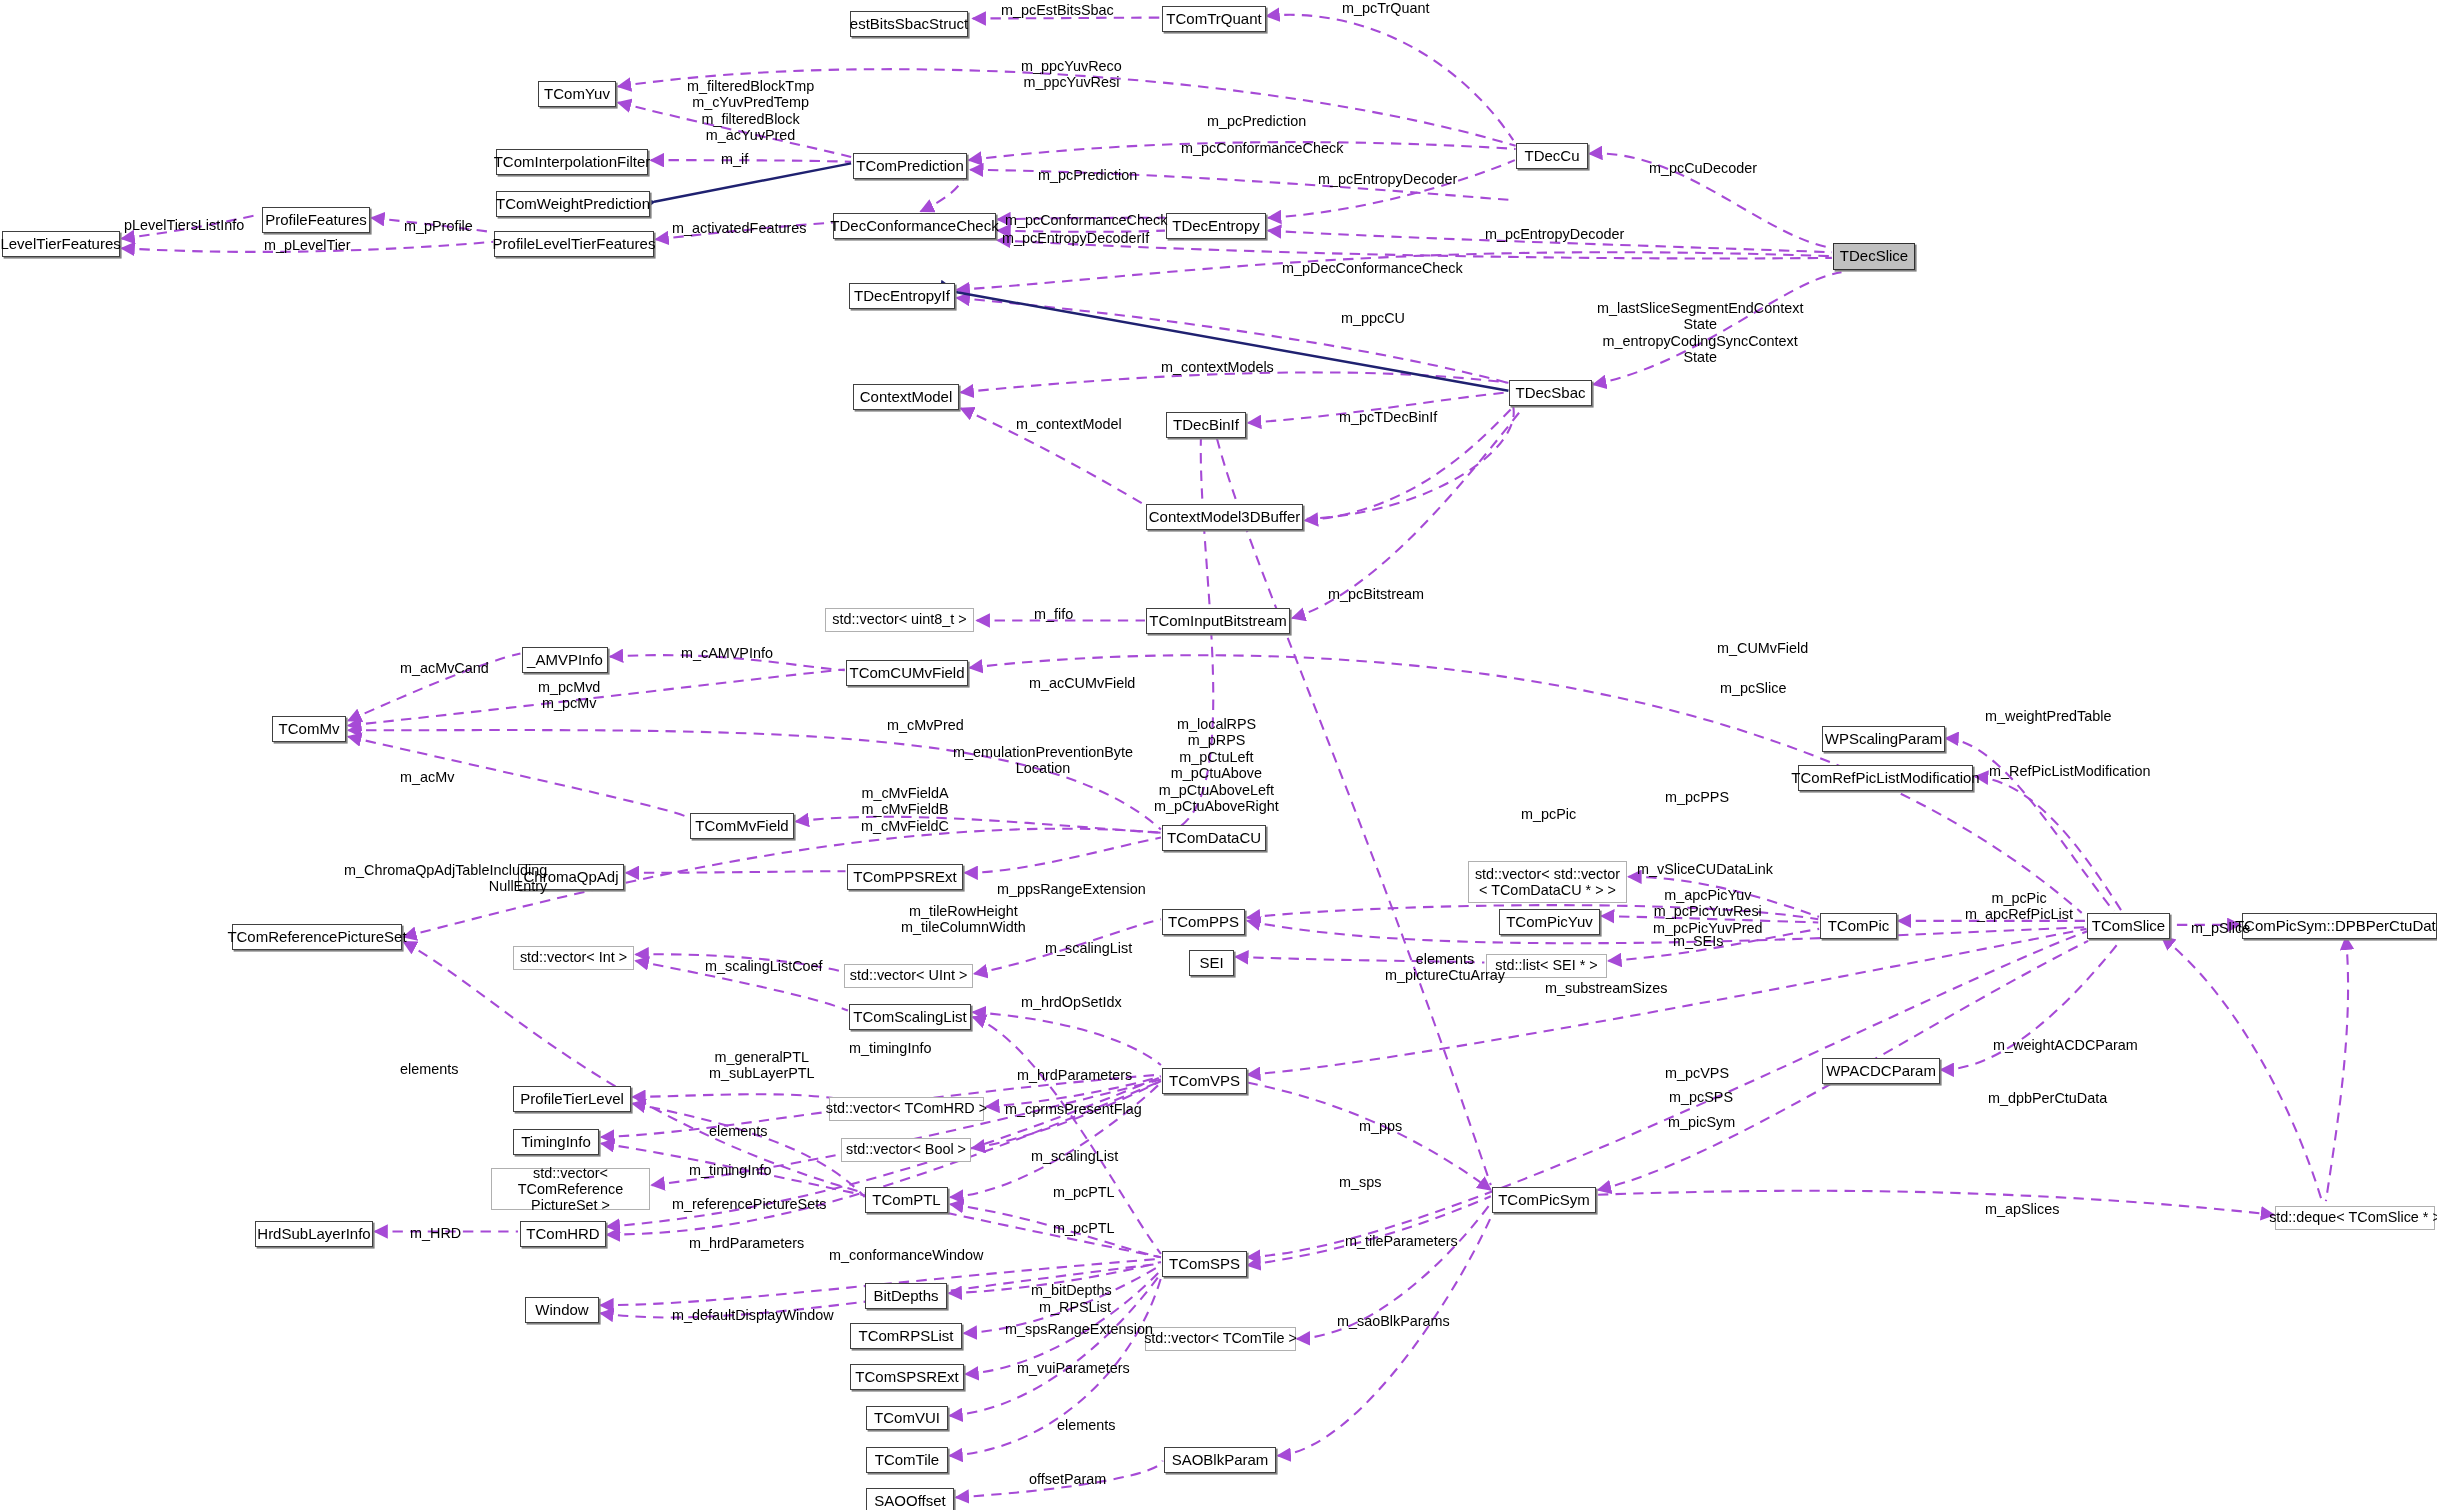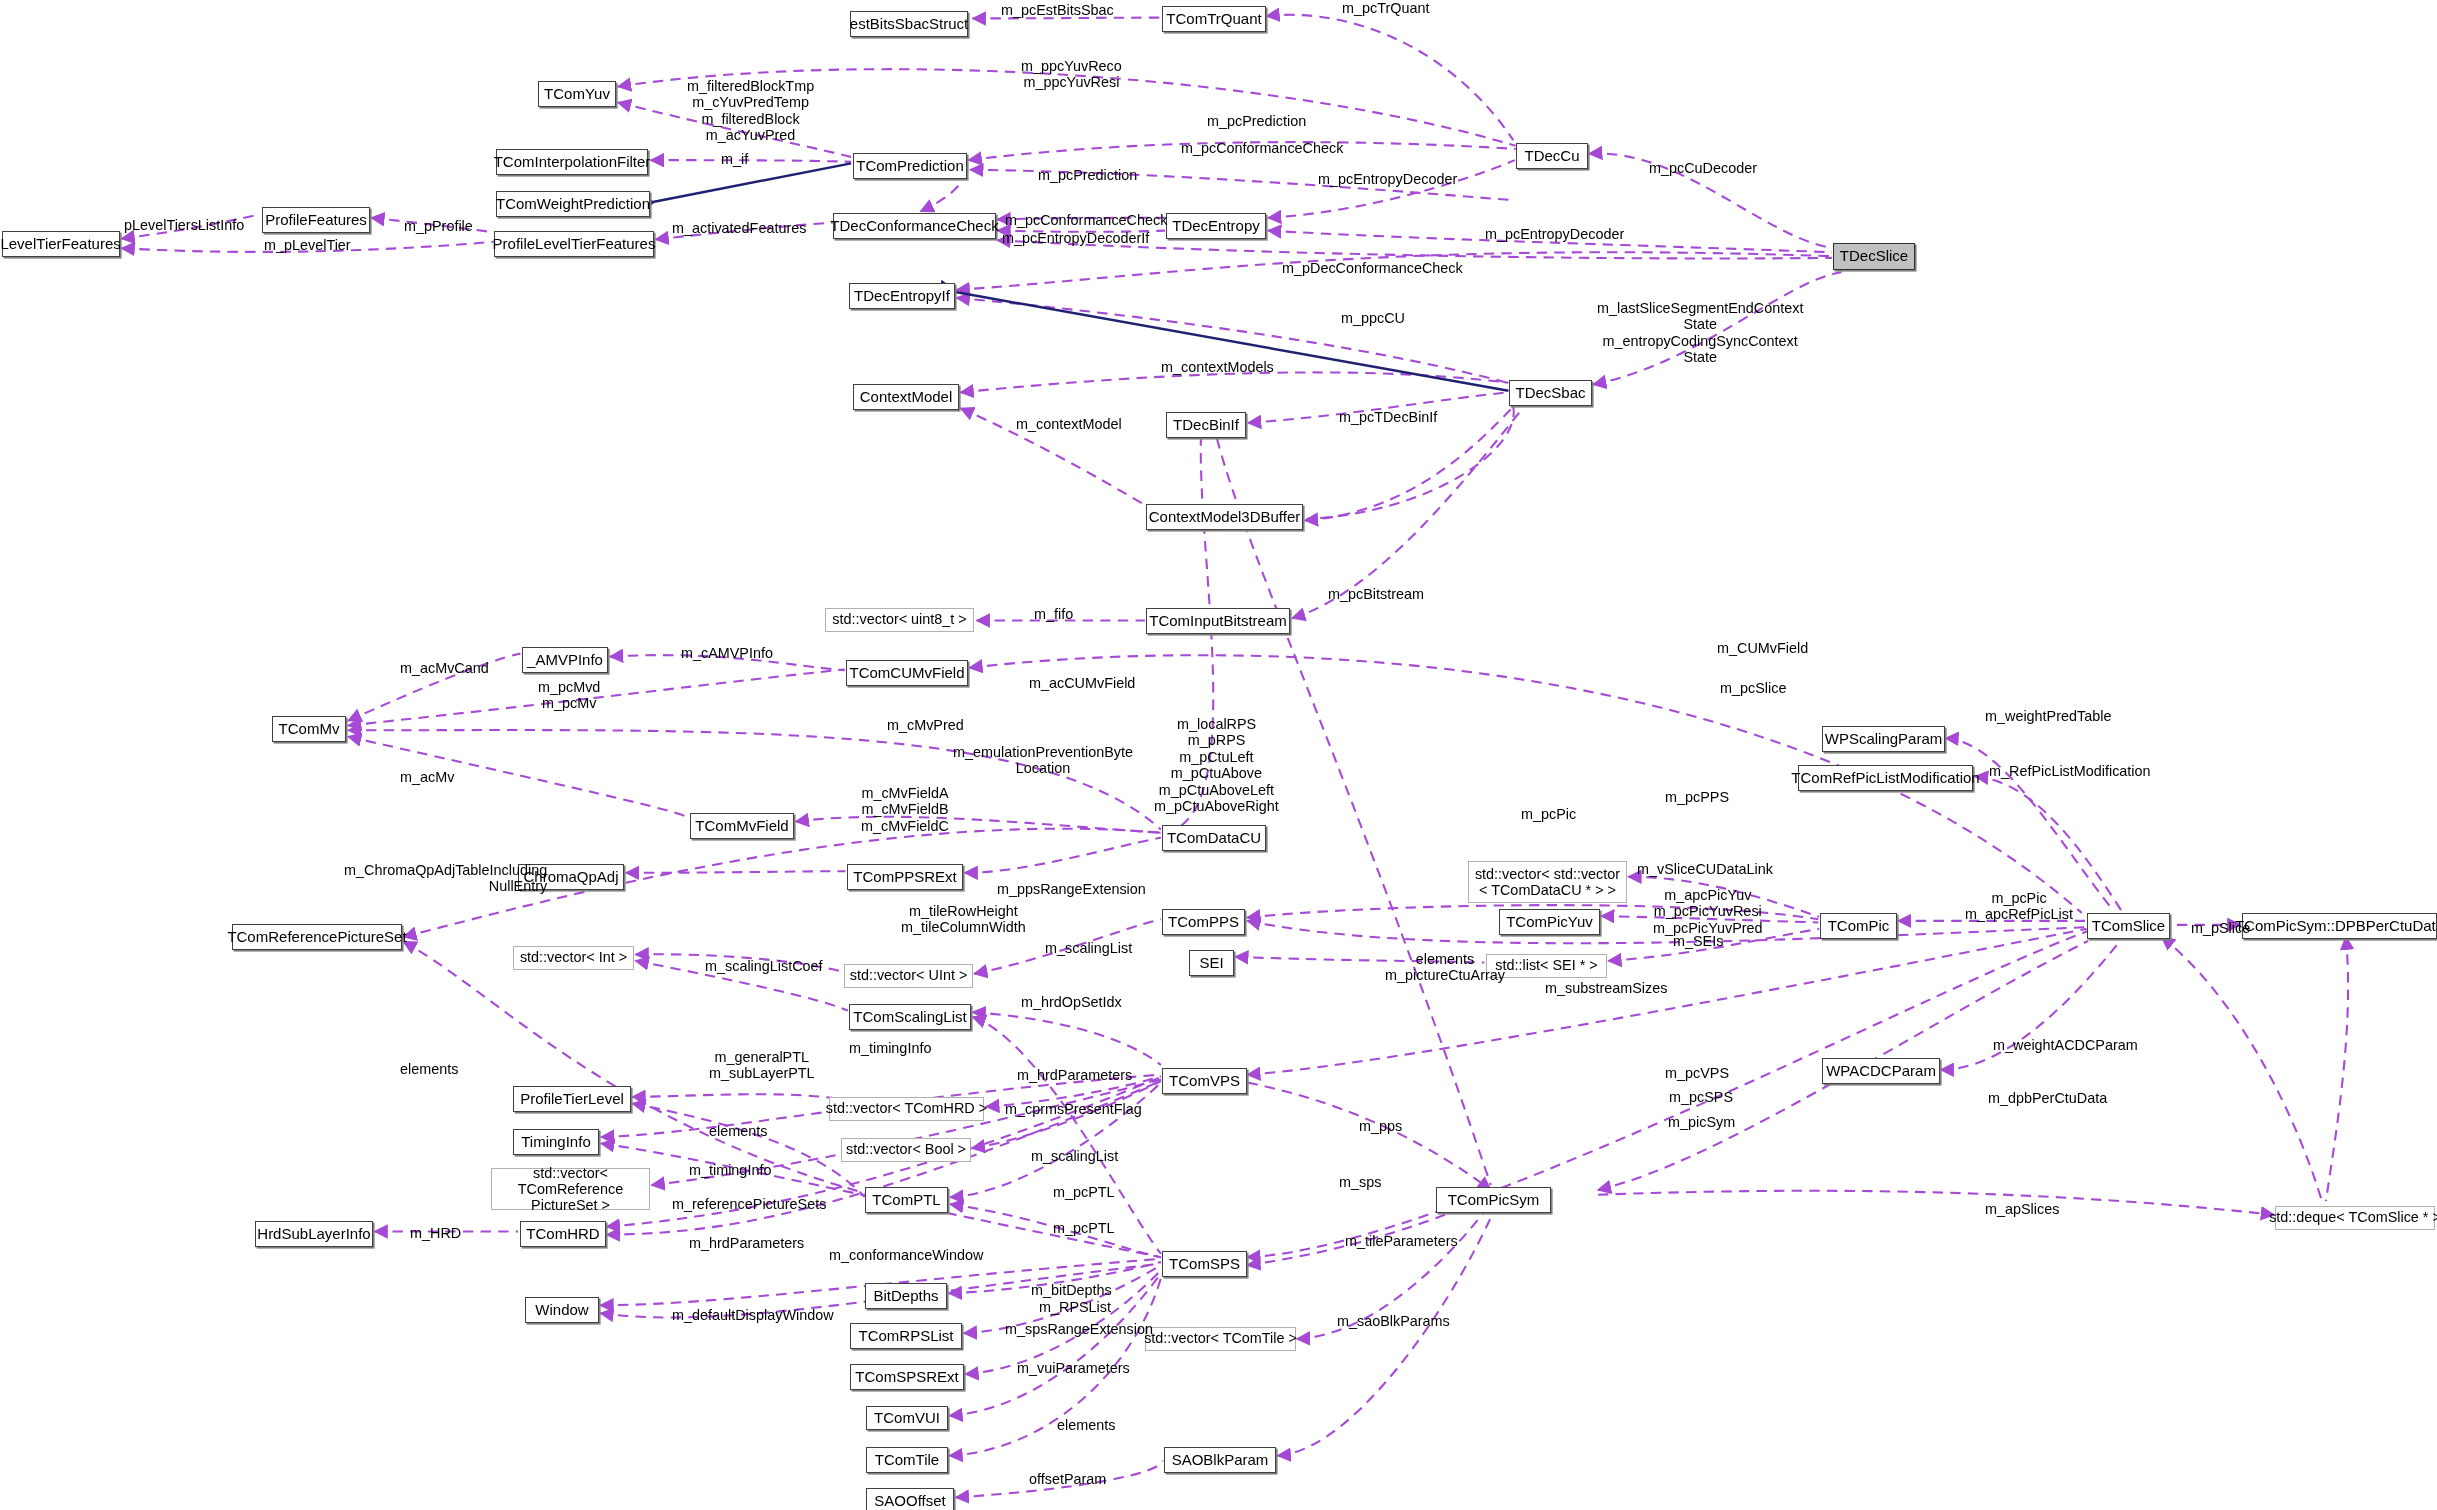--- a/index.html
+++ b/index.html
@@ -209,21 +209,21 @@
   <div class="node" style="left:849px;top:1004px;width:122px;height:26px">TComScalingList</div>
   <div class="node" style="left:513px;top:1086px;width:118px;height:26px">ProfileTierLevel</div>
   <div class="node" style="left:1162px;top:1068px;width:85px;height:26px">TComVPS</div>
   <div class="node" style="left:1822px;top:1058px;width:118px;height:26px">WPACDCParam</div>
   <div class="node tmpl" style="left:829px;top:1097px;width:155px;height:24px">std::vector&lt; TComHRD &gt;</div>
   <div class="node" style="left:513px;top:1129px;width:86px;height:26px">TimingInfo</div>
   <div class="node tmpl wrap" style="left:491px;top:1168px;width:159px;height:42px">std::vector&lt; TComReference
 PictureSet &gt;</div>
   <div class="node tmpl" style="left:841px;top:1138px;width:130px;height:24px">std::vector&lt; Bool &gt;</div>
   <div class="node" style="left:865px;top:1187px;width:83px;height:26px">TComPTL</div>
-  <div class="node" style="left:1436px;top:1187px;width:115px;height:26px">TComPicSym</div>
+  <div class="node" style="left:1492px;top:1187px;width:104px;height:26px">TComPicSym</div>
   <div class="node" style="left:255px;top:1221px;width:118px;height:26px">HrdSubLayerInfo</div>
   <div class="node" style="left:520px;top:1221px;width:86px;height:26px">TComHRD</div>
   <div class="node" style="left:1162px;top:1251px;width:85px;height:26px">TComSPS</div>
   <div class="node" style="left:865px;top:1283px;width:82px;height:26px">BitDepths</div>
   <div class="node" style="left:525px;top:1297px;width:74px;height:26px">Window</div>
   <div class="node" style="left:850px;top:1323px;width:112px;height:26px">TComRPSList</div>
   <div class="node tmpl" style="left:1145px;top:1327px;width:151px;height:24px">std::vector&lt; TComTile &gt;</div>
   <div class="node" style="left:850px;top:1364px;width:114px;height:26px">TComSPSRExt</div>
   <div class="node" style="left:866px;top:1406px;width:82px;height:24px">TComVUI</div>
   <div class="node" style="left:866px;top:1447px;width:82px;height:26px">TComTile</div>

